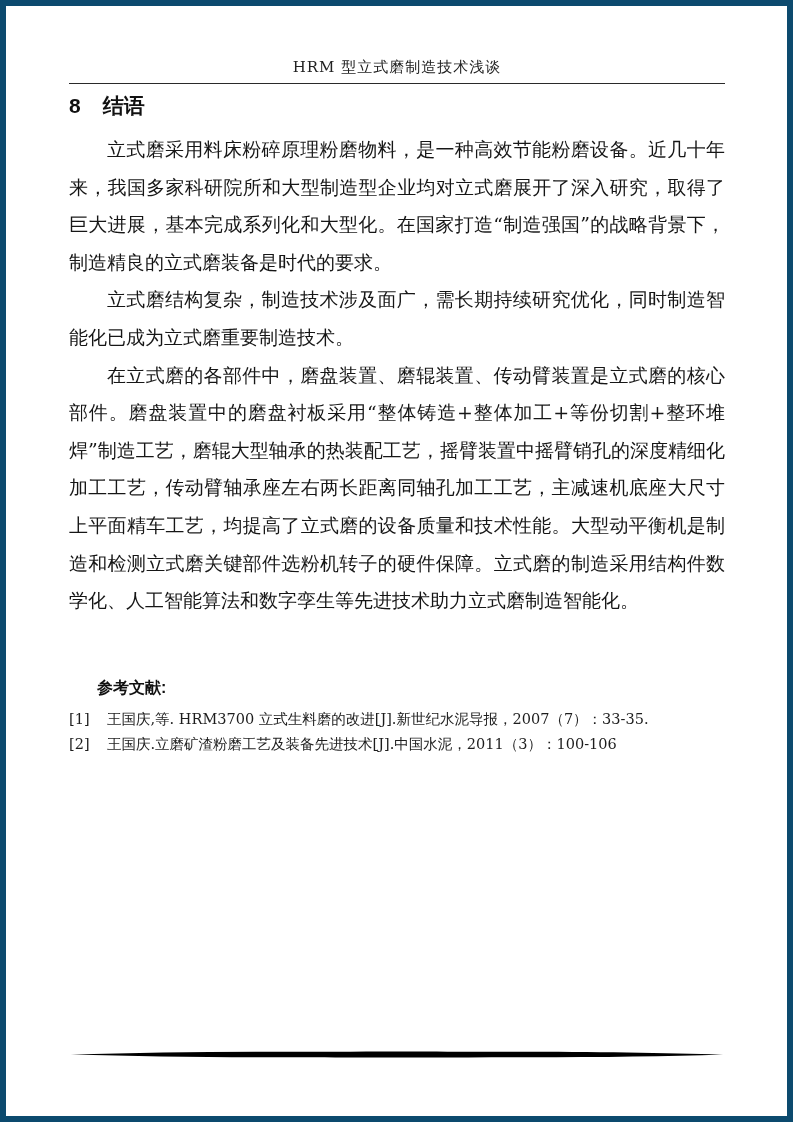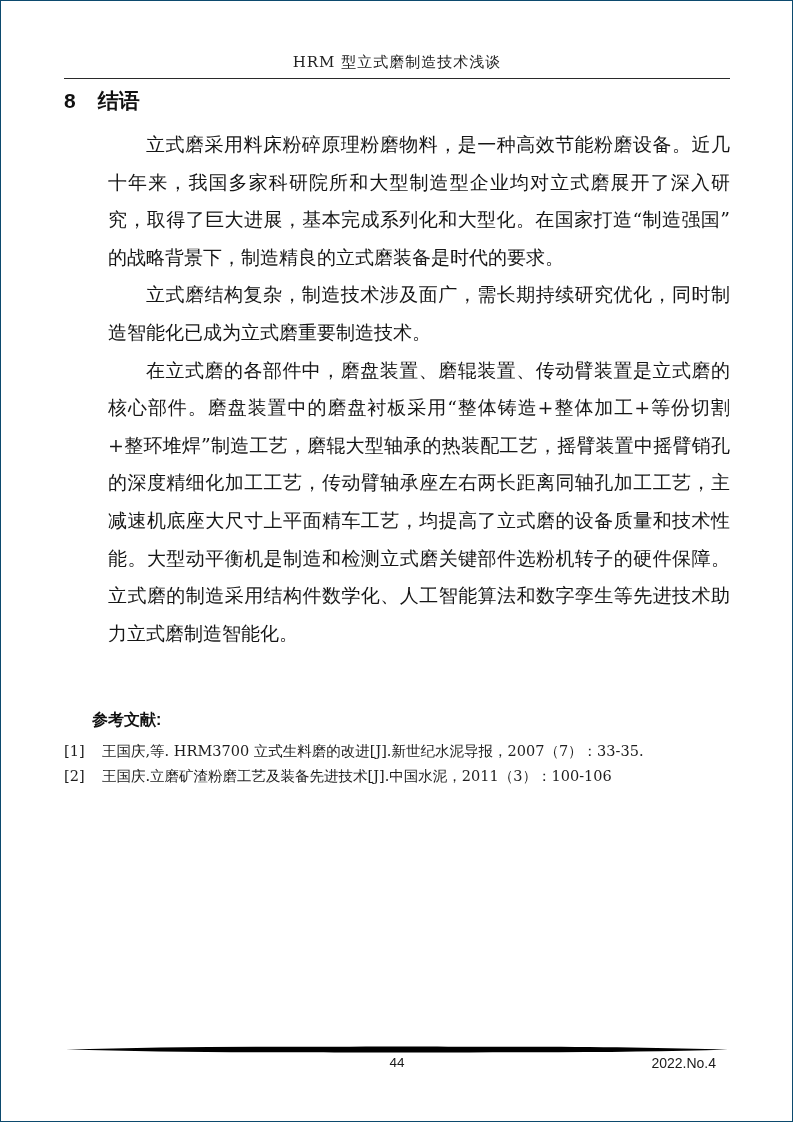--- a/index.html
+++ b/index.html
@@ -2,21 +2,21 @@
 <html lang="zh"><head>
 <meta charset="utf-8">
 <style>
   html, body { margin: 0; padding: 0; background: #ffffff; }
   .page {
     position: relative;
     width: 793px;
     height: 1122px;
     box-sizing: border-box;
     background: #ffffff;
-    border: 1px solid #0c4a6e;
+    border: 6px solid #0c4a6e;
     overflow: hidden;
     color: #1b1b1b;
     font-family: "DejaVu Serif", "Liberation Serif", serif;
   }
   .content {
     position: absolute;
     left: 63px;
     right: 62px;
     top: 0;
   }
@@ -39,21 +39,20 @@
     font-family: "Liberation Sans", "DejaVu Sans", sans-serif;
     font-weight: bold;
     font-size: 21px;
     color: #111111;
     display: flex;
     align-items: baseline;
   }
   .section-number { margin-right: 22px; }
   .body-text {
     margin-top: 11px;
-    margin-left: 44px;
   }
   .body-text p {
     margin: 0;
     font-size: 19px;
     line-height: 37.6px;
     text-align: justify;
     text-indent: 2em;
     color: #161616;
     font-family: "DejaVu Serif", "Liberation Serif", serif;
   }
@@ -140,18 +139,14 @@
         <span class="reference-text">王国庆.立磨矿渣粉磨工艺及装备先进技术[J].中国水泥，2011（3）：100-106</span>
       </div>
     </div>
 
   </div>
 
   <div class="footer">
     <svg class="footer-rule-svg" viewBox="0 0 668 9" preserveAspectRatio="none" aria-hidden="true">
       <path d="M2,4.5 C90,2.2 180,1.4 270,1.8 C320,1.2 360,1.4 420,1.8 C510,1.4 600,2.6 666,4.5 C600,6.6 520,7.6 430,7.2 C360,7.8 300,7.6 250,7.2 C160,7.6 80,6.6 2,4.5 Z" fill="#000000"></path>
     </svg>
-    <div class="footer-row">
-      <span class="page-number">44</span>
-      <span class="issue-label">2022.No.4</span>
-    </div>
   </div>
 </div>
 
 </body></html>

